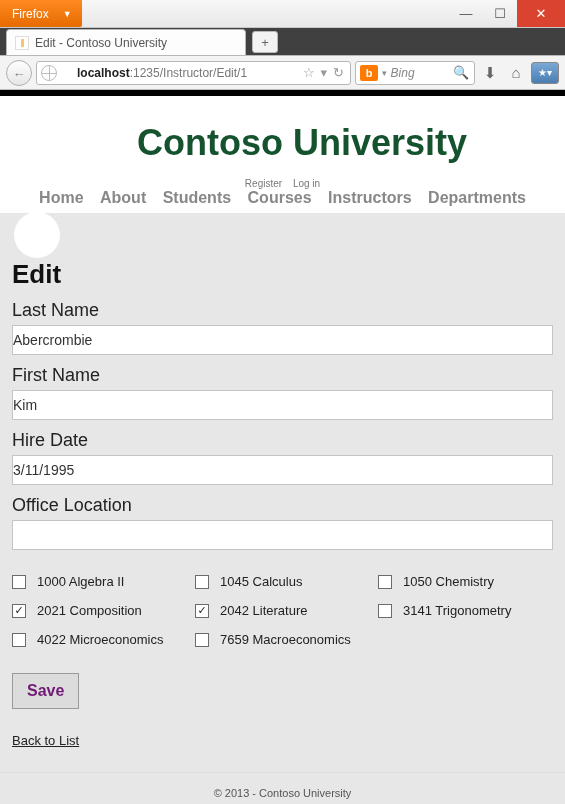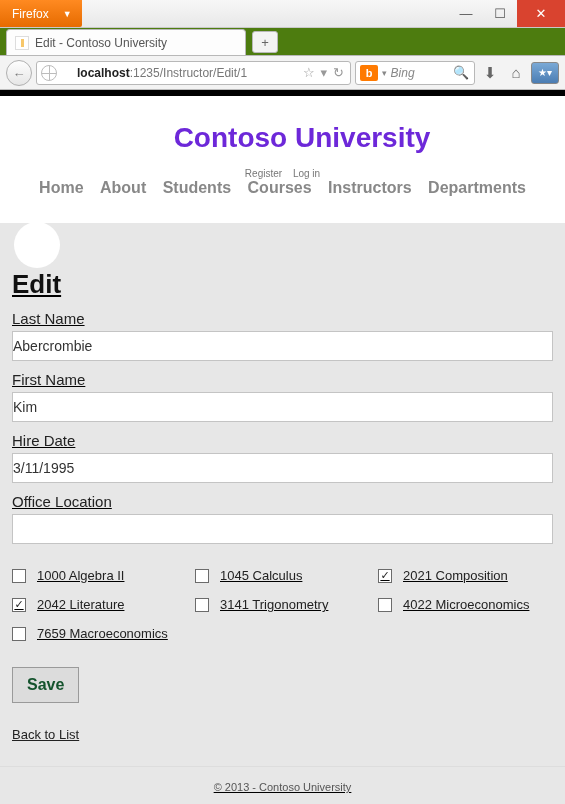--- a/index.html
+++ b/index.html
@@ -41,21 +41,21 @@
     align-items: center;
     justify-content: center;
     color: #555;
     cursor: pointer;
     font-family: Arial;
   }
   .win-btn.close { background: #d9432f; color: #fff; width: 48px; }
   
   .tabstrip {
     height: 28px;
-    background: #4d7c0f;
+    background: #404040;
     display: flex;
     align-items: flex-end;
     padding-left: 6px;
     border-bottom: 1px solid #b8b8b8;
   }
   .tab {
     background: #fdfdfd;
     border: 1px solid #b8b8b8;
     border-bottom: none;
     border-radius: 4px 4px 0 0;
@@ -179,56 +179,55 @@
     height: calc(804px - 28px - 28px - 34px - 6px);
     overflow: hidden;
     display: flex;
     flex-direction: column;
   }
   .site-header {
     text-align: center;
     padding: 26px 0 6px;
   }
   .site-title {
-    color: #6d28d9;
-    font-size: 28px;
+    color: #14532d;
+    font-size: 36px;
     font-weight: 600;
     margin-left: 39px;
   }
   .account-links {
     margin-top: 14px;
     font-size: 10px;
     color: #777;
   }
   .account-links span { cursor:pointer; margin: 0 4px;}
   .main-nav {
     text-align: center;
     font-size: 16px;
     color: #888;
     font-weight: 600;
   }
   .main-nav span { margin: 0 6px; cursor:pointer; }
   .gray-area {
     background: #e7e7e7;
-    margin-top: 20px;
+    margin-top: 0;
     position: relative;
     flex: 1;
     padding: 0 12px 12px;
     overflow: auto;
-    text-decoration: underline;
   }
   .bump {
     position:absolute; top:-1px; left:14px;
     width:46px; height:46px;
     border-radius:50%;
     background:#fff;
   }
   .content { padding-top: 46px; }
   .h-edit { font-size: 26px; font-weight: bold; color:#111; margin-bottom: 6px;}
-  .field-label { font-size: 15px; color:#222; margin-top: 10px; margin-bottom:4px;}
+  .field-label { font-size: 18px; color:#222; margin-top: 10px; margin-bottom:4px;}
   .text-input {
     width: 100%;
     height: 30px;
     border: 1px solid #c4c4c4;
     background: #fff;
     padding: 4px 0;
     font-size: 14px;
     color: #333;
   }
   .course-grid {
@@ -248,21 +247,21 @@
     font-size:11px; color:#222;
   }
   .save-btn {
     margin-top: 26px;
     padding: 8px 14px;
     border: 1px solid #9a9a9a;
     background: #dcdcdc;
     font-size: 16px;
     font-weight: 600;
     cursor: pointer;
-    color:#14532d;
+    color:#701a75;
   }
   .back-link {
     display:inline-block;
     margin-top: 24px;
     font-size: 13px;
     color: #222;
     text-decoration: underline;
     cursor:pointer;
   }
   .footer {
@@ -373,20 +372,24 @@
       <div class="course-grid" id="course-grid">
           <label class="course-item">
             <span class="chk"></span>
             <span>1000 Algebra II</span>
           </label>
           <label class="course-item">
             <span class="chk"></span>
             <span>1045 Calculus</span>
           </label>
           <label class="course-item">
+            <span class="chk"></span>
+            <span>1050 Chemistry</span>
+          </label>
+          <label class="course-item">
             <span class="chk">✓</span>
             <span>2021 Composition</span>
           </label>
           <label class="course-item">
             <span class="chk">✓</span>
             <span>2042 Literature</span>
           </label>
           <label class="course-item">
             <span class="chk"></span>
             <span>3141 Trigonometry</span>

